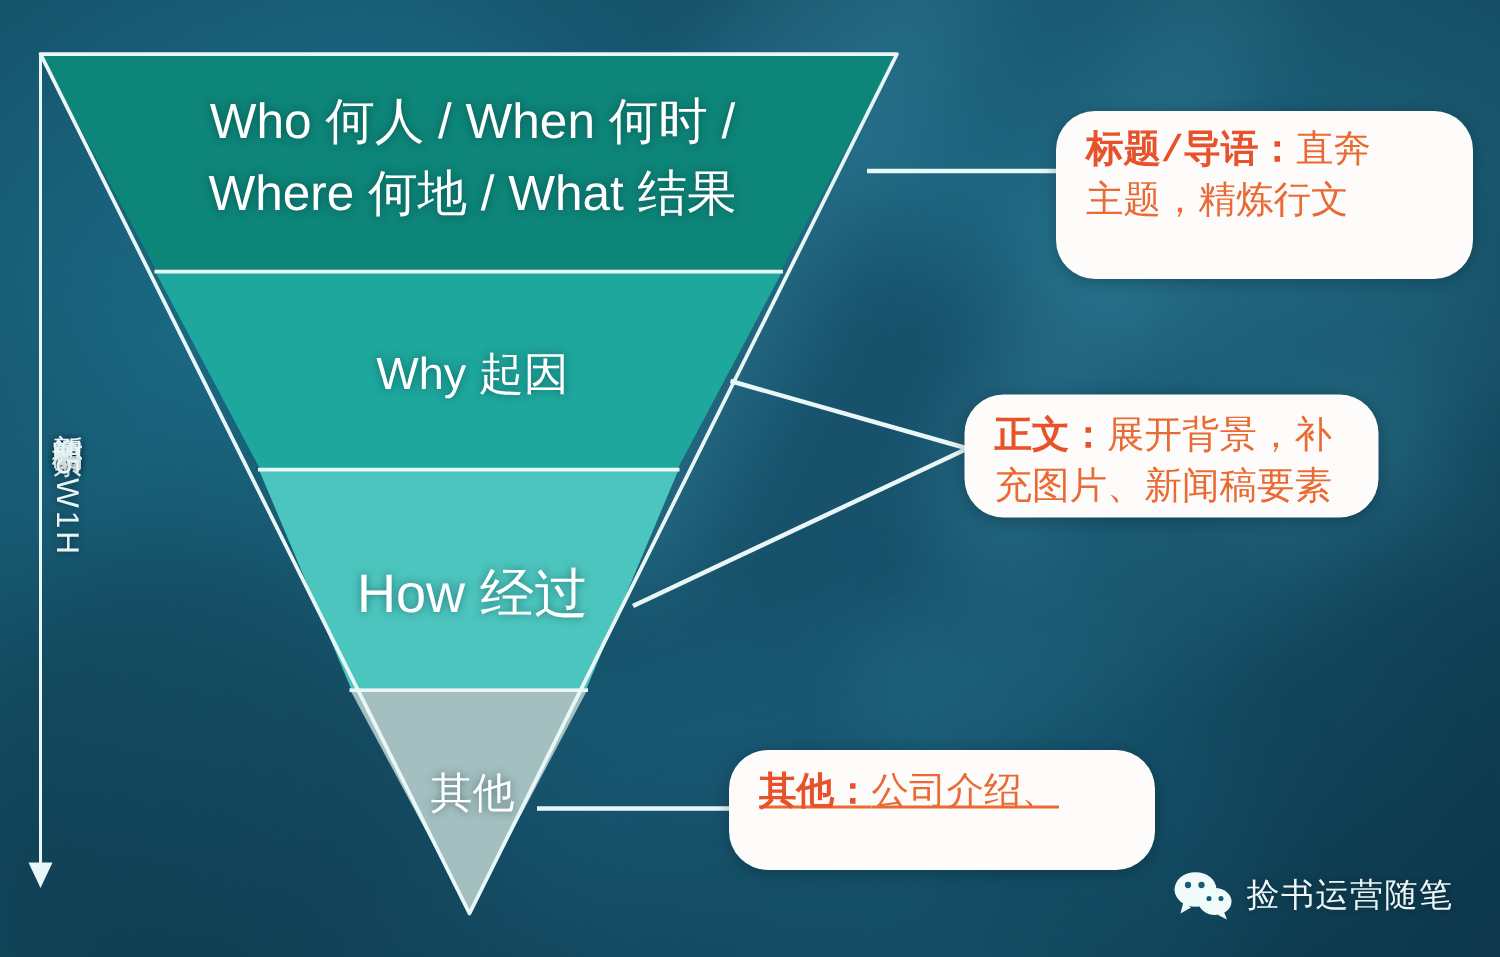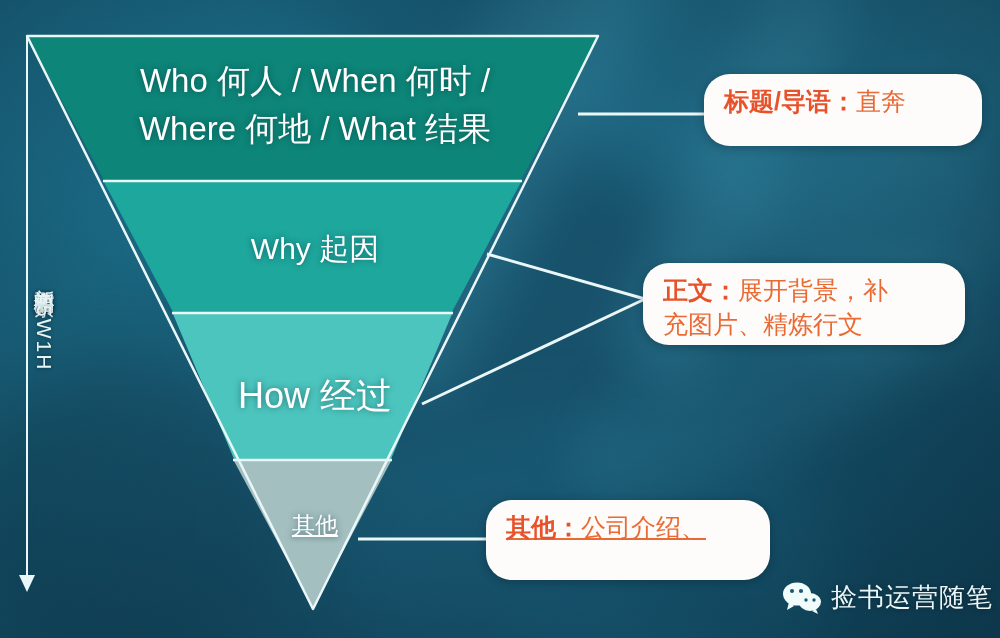--- a/index.html
+++ b/index.html
@@ -52,42 +52,42 @@
   #funnel{position:absolute;left:0;top:0;width:1000px;height:638px;}
 
   .seg-label{
     position:absolute;color:#ffffff;text-align:center;
     text-shadow:0 0 6px rgba(0,40,50,.5);
     white-space:nowrap;pointer-events:none;
   }
   #lab-top{left:90px;top:57px;width:450px;font-size:33px;line-height:48px;}
   #lab-why{left:150px;top:229px;width:330px;font-size:30px;}
   #lab-how{left:180px;top:372px;width:270px;font-size:36px;}
-  #lab-other{left:235px;top:510px;width:160px;font-size:23px;text-decoration:underline;}
+  #lab-other{left:235px;top:510px;width:160px;font-size:28px;}
 
   
   .callout{
     position:absolute;
     background:#fdfcfa;
     border-radius:26px;
     box-shadow:0 2px 10px rgba(0,20,30,.30);
     color:#ea6a34;
     padding:10px 20px 12px 20px;
     line-height:34px;
     font-size:25px;
     box-sizing:border-box;
   }
   .callout b{color:#e8522b;font-weight:bold;}
-  #co1{left:704px;top:74px;width:278px;height:72px;}
-  #co2{left:643px;top:263px;width:322px;height:82px;}
+  #co1{left:704px;top:74px;width:278px;height:112px;font-family:Liberation Mono, monospace;}
+  #co2{left:643px;top:263px;width:276px;height:82px;}
   #co3{left:486px;top:500px;width:284px;height:80px;text-decoration:underline;}
 
   
   .wm{position:absolute;left:782px;top:580px;display:flex;align-items:center;gap:9px;}
-  .wm-text{color:#eaf6f7;font-size:26px;letter-spacing:1px;text-shadow:0 0 5px rgba(0,0,0,.4);}
+  .wm-text{color:#eaf6f7;font-size:22px;letter-spacing:1px;text-shadow:0 0 5px rgba(0,0,0,.4);}
 </style>
 </head>
 <body>
 
 <div id="stage">
 
   <div class="bg-base"></div>
   <div class="bg-blob b1"></div>
   <div class="bg-blob b2"></div>
   <div class="bg-blob b3"></div>
@@ -131,25 +131,26 @@
   <div class="seg-label" id="lab-top">
     <div>Who 何人 / When 何时 /</div>
     <div>Where 何地 / What 结果</div>
   </div>
   <div class="seg-label" id="lab-why">Why 起因</div>
   <div class="seg-label" id="lab-how">How 经过</div>
   <div class="seg-label" id="lab-other">其他</div>
 
   <div class="callout" id="co1">
     <b>标题/导语：</b><span>直奔</span><br>
+    <span>主题，精炼行文</span>
   </div>
 
   <div class="callout" id="co2">
     <b>正文：</b><span>展开背景，补</span><br>
-    <span>充图片、精炼行文</span>
+    <span>充图片、新闻稿要素</span>
   </div>
 
   <div class="callout" id="co3">
     <b>其他：</b><span>公司介绍、</span><br>
   </div>
 
   <div class="wm">
     <svg width="40" height="34" viewBox="0 0 40 34">
       <ellipse cx="15" cy="13" rx="14" ry="11.5" fill="#f0fbfb"></ellipse>
       <polygon points="7,21 5,29 12,25" fill="#f0fbfb"></polygon>

